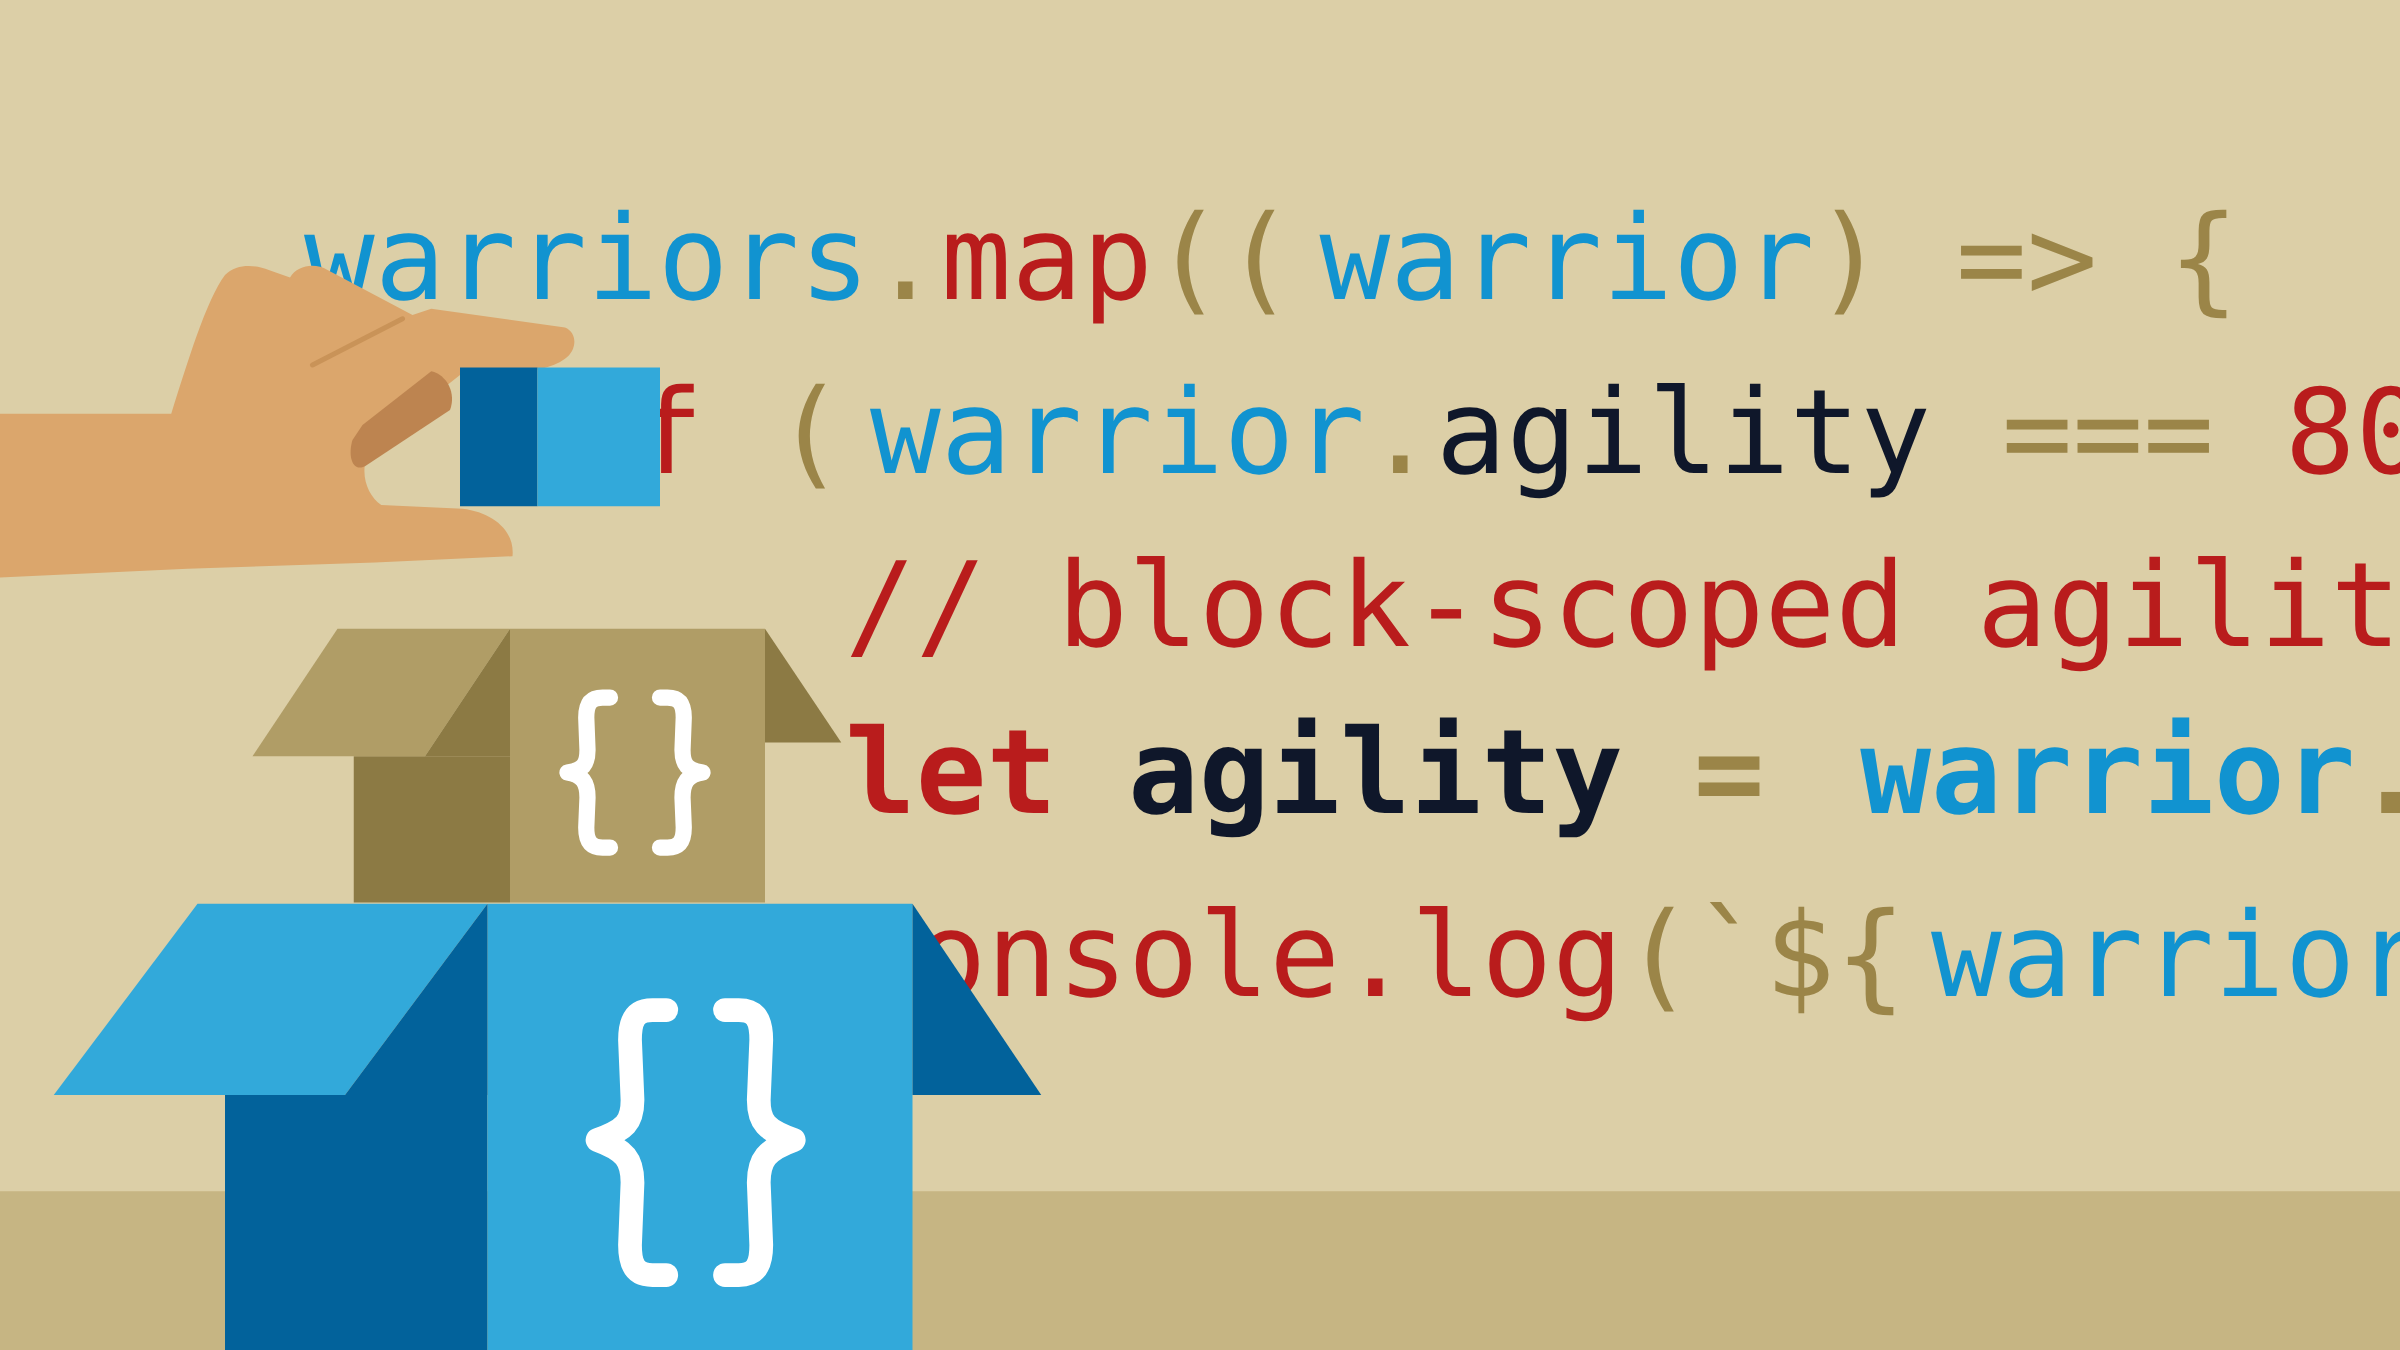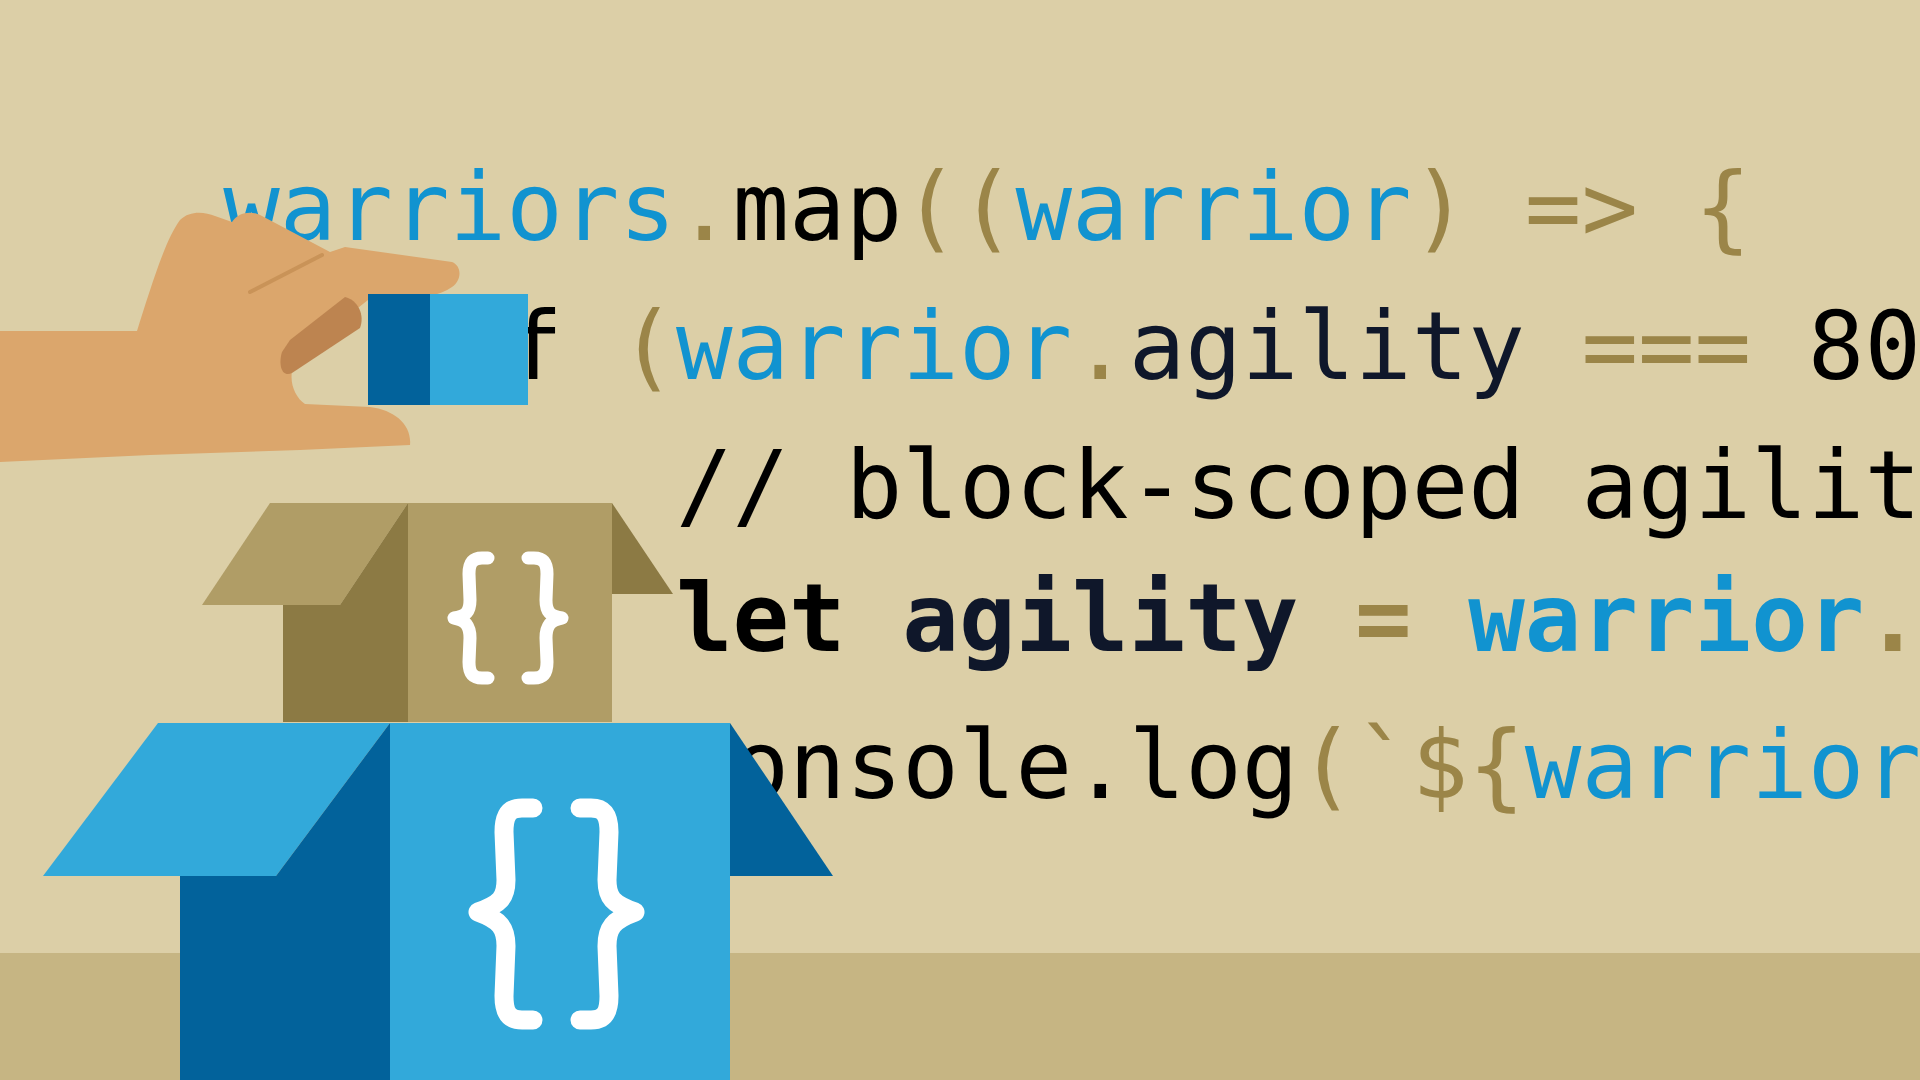--- a/index.html
+++ b/index.html
@@ -9,24 +9,24 @@
       font-family: "DejaVu Sans Mono", "Liberation Mono", monospace;
     }
     .floor {
       position: absolute; left: 0; top: 953px; width: 1920px; height: 127px;
       background: #c6b583;
     }
     .code-line {
       position: absolute; left: 110px; white-space: pre;
       font-size: 94px; line-height: 1; letter-spacing: 0px;
     }
-    .c-blue { color: #1193d0; }
+    .c-blue { color: #1193d0; margin-left: 20px; }
     .c-dblue { color: #0f172a; }
     .c-olive { color: #9b8548; }
-    .c-faded { color: #000000; }
+    .c-faded { color: #b91c1c; }
     svg.art { position: absolute; left: 0; top: 0; }
   </style>
 </head>
 <body>
 
 <div class="floor"></div>
 
 <div class="code-line" style="top:67px;">
   <span class="c-blue">warriors</span><span class="c-olive">.</span><span class="c-faded">map</span><span class="c-olive">((</span><span class="c-blue">warrior</span><span class="c-olive">) =&gt; {</span>
 </div>

